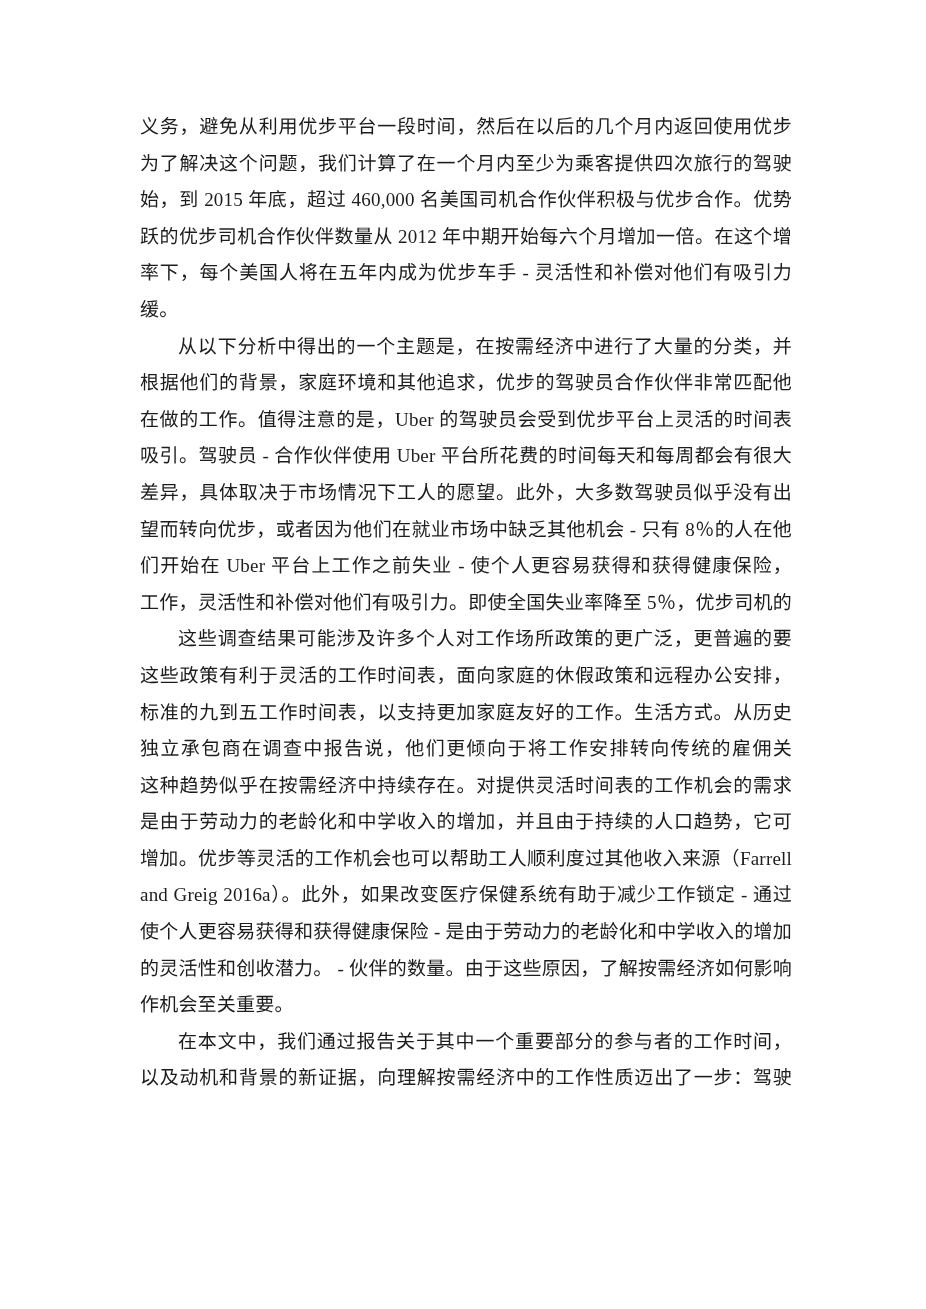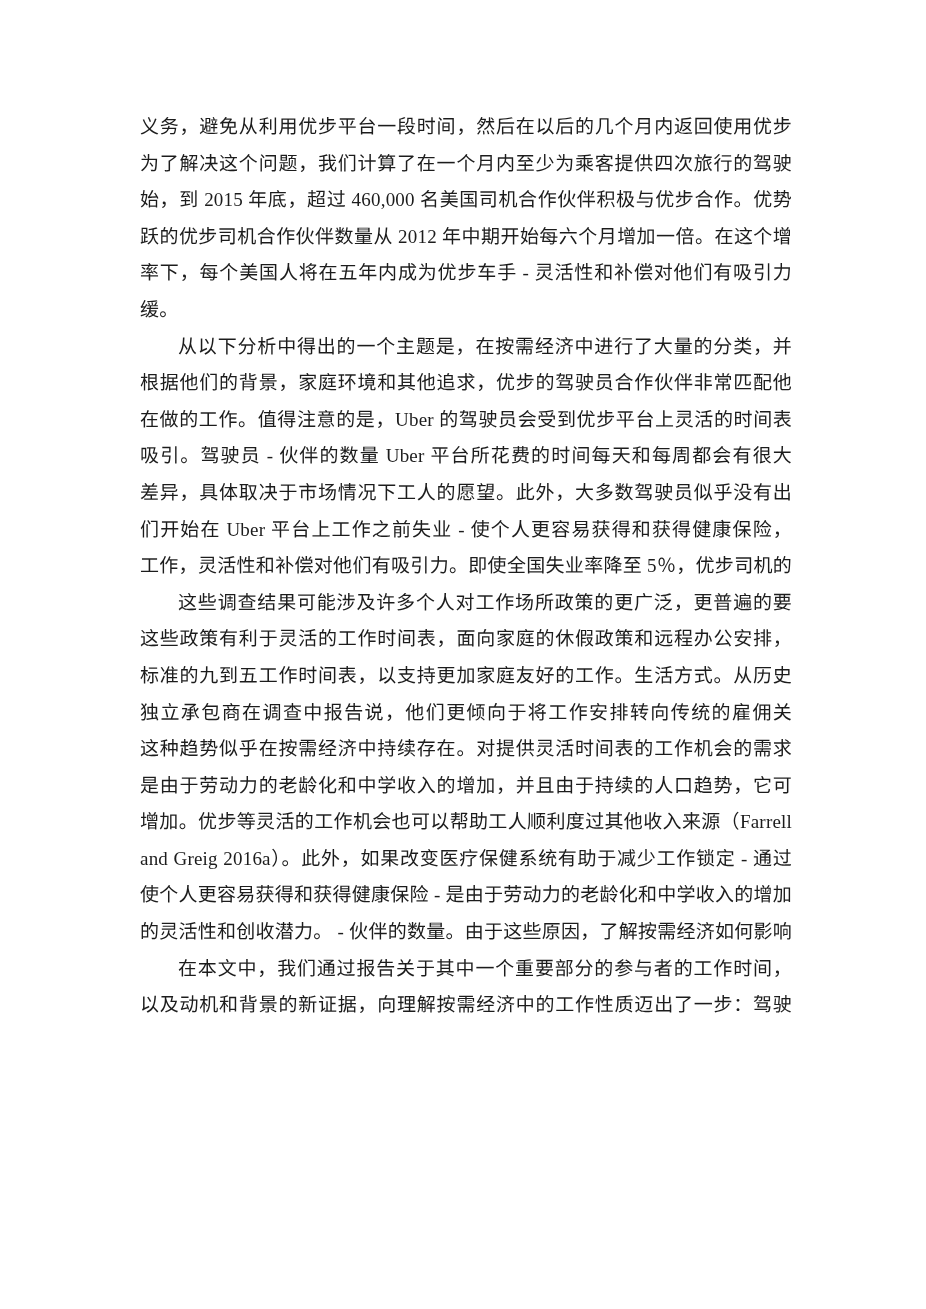--- a/index.html
+++ b/index.html
@@ -54,35 +54,37 @@
         <div class="line">为了解决这个问题，我们计算了在一个月内至少为乘客提供四次旅行的驾驶员 -</div>
         <div class="line">始，到 2015 年底，超过 460,000 名美国司机合作伙伴积极与优步合作。优势活</div>
         <div class="line">跃的优步司机合作伙伴数量从 2012 年中期开始每六个月增加一倍。在这个增长</div>
         <div class="line">率下，每个美国人将在五年内成为优步车手 - 灵活性和补偿对他们有吸引力</div>
         <div class="line short">缓。</div>
       </div>
       <div class="para">
         <div class="line indent-first">从以下分析中得出的一个主题是，在按需经济中进行了大量的分类，并且，</div>
         <div class="line">根据他们的背景，家庭环境和其他追求，优步的驾驶员合作伙伴非常匹配他们正</div>
         <div class="line">在做的工作。值得注意的是，Uber 的驾驶员会受到优步平台上灵活的时间表的</div>
-        <div class="line">吸引。驾驶员 - 伙伴的数量 Uber 平台所花费的时间每天和每周都会有很大</div>
+        <div class="line">吸引。驾驶员 - 合作伙伴使用 Uber 平台所花费的时间每天和每周都会有很大</div>
         <div class="line">差异，具体取决于市场情况下工人的愿望。此外，大多数驾驶员似乎没有出于绝</div>
+        <div class="line">望而转向优步，或者因为他们在就业市场中缺乏其他机会 - 只有 8％的人在他</div>
         <div class="line">们开始在 Uber 平台上工作之前失业 - 使个人更容易获得和获得健康保险，</div>
         <div class="line">工作，灵活性和补偿对他们有吸引力。即使全国失业率降至 5％，优步司机的活</div>
       </div>
       <div class="para">
         <div class="line indent-first">这些调查结果可能涉及许多个人对工作场所政策的更广泛，更普遍的要求，</div>
         <div class="line">这些政策有利于灵活的工作时间表，面向家庭的休假政策和远程办公安排，超过</div>
         <div class="line">标准的九到五工作时间表，以支持更加家庭友好的工作。生活方式。从历史上看，</div>
         <div class="line">独立承包商在调查中报告说，他们更倾向于将工作安排转向传统的雇佣关系，而</div>
         <div class="line">这种趋势似乎在按需经济中持续存在。对提供灵活时间表的工作机会的需求部分</div>
         <div class="line">是由于劳动力的老龄化和中学收入的增加，并且由于持续的人口趋势，它可能会</div>
         <div class="line">增加。优步等灵活的工作机会也可以帮助工人顺利度过其他收入来源（Farrell</div>
         <div class="line">and Greig 2016a）。此外，如果改变医疗保健系统有助于减少工作锁定 - 通过</div>
         <div class="line">使个人更容易获得和获得健康保险 - 是由于劳动力的老龄化和中学收入的增加</div>
         <div class="line">的灵活性和创收潜力。 - 伙伴的数量。由于这些原因，了解按需经济如何影响工</div>
+        <div class="line short">作机会至关重要。</div>
       </div>
       <div class="para">
         <div class="line indent-first">在本文中，我们通过报告关于其中一个重要部分的参与者的工作时间，收入</div>
         <div class="line">以及动机和背景的新证据，向理解按需经济中的工作性质迈出了一步：驾驶员 -</div>
       </div>
     </div>
 </div>
 
 </body></html>

